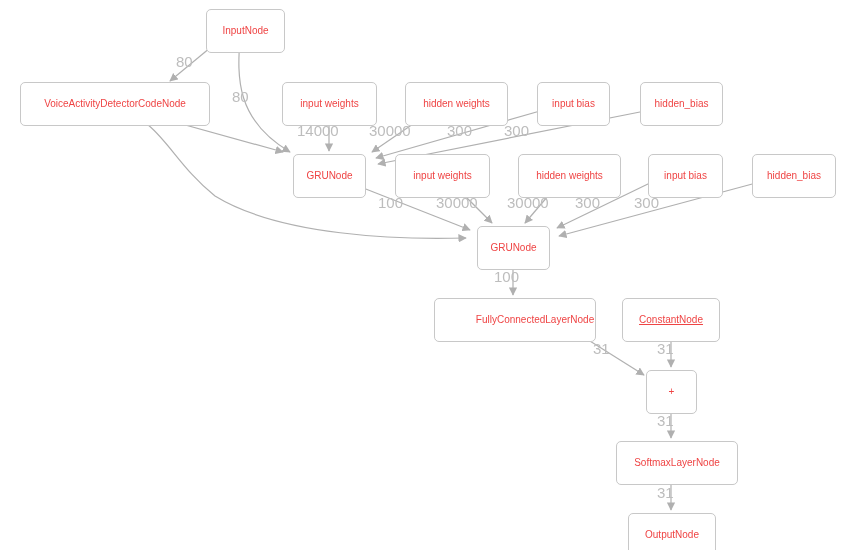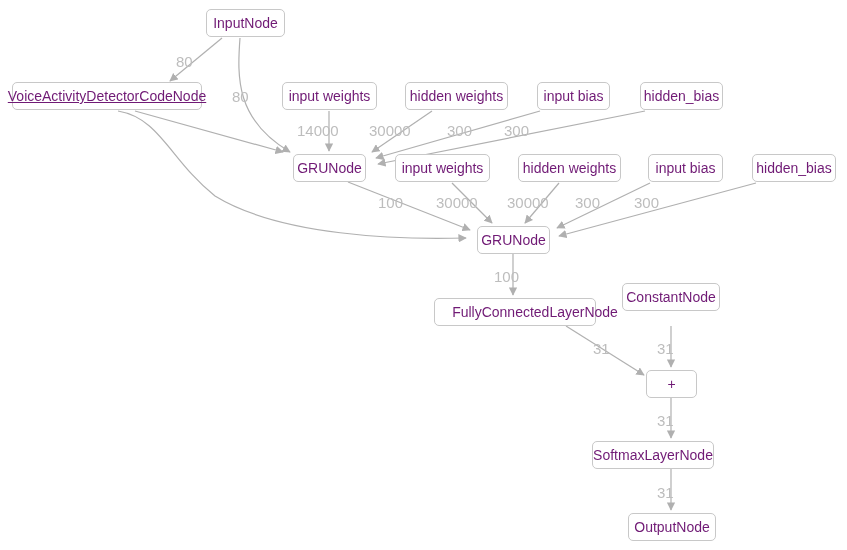--- a/index.html
+++ b/index.html
@@ -22,28 +22,28 @@
     width: 847px;
     height: 550px;
     pointer-events: none;
   }
   .node {
     position: absolute;
     box-sizing: border-box;
     border: 1px solid #c8c8c8;
     border-radius: 5px;
     background: #ffffff;
-    color: #701a75;
-    font-size: 14px;
+    color: #ef4444;
+    font-size: 10px;
     line-height: 1;
     display: flex;
     align-items: center;
     justify-content: center;
     white-space: nowrap;
-    height: 28px;
+    height: 44px;
   }
   .edge-label {
     position: absolute;
     color: #bdbdbd;
     font-size: 15px;
     line-height: 1;
     white-space: nowrap;
     background: transparent;
   }
 </style>
@@ -75,35 +75,35 @@
       <path d="M 513,254 L 513,295"></path>
       <path d="M 566,326 L 644,375"></path>
       <path d="M 671,326 L 671,367"></path>
       <path d="M 671,397 L 671,438"></path>
       <path d="M 671,469 L 671,510"></path>
     </g>
   </svg>
 
   <div id="nodes">
       <div class="node" style="left: 206px; top: 9px; width: 79px;">InputNode</div>
-      <div class="node" style="left: 12px; top: 82px; width: 190px; text-decoration: underline;">VoiceActivityDetectorCodeNode</div>
+      <div class="node" style="left: 20px; top: 82px; width: 190px;">VoiceActivityDetectorCodeNode</div>
       <div class="node" style="left: 282px; top: 82px; width: 95px;">input weights</div>
       <div class="node" style="left: 405px; top: 82px; width: 103px;">hidden weights</div>
       <div class="node" style="left: 537px; top: 82px; width: 73px;">input bias</div>
       <div class="node" style="left: 640px; top: 82px; width: 83px;">hidden_bias</div>
       <div class="node" style="left: 293px; top: 154px; width: 73px;">GRUNode</div>
       <div class="node" style="left: 395px; top: 154px; width: 95px;">input weights</div>
       <div class="node" style="left: 518px; top: 154px; width: 103px;">hidden weights</div>
       <div class="node" style="left: 648px; top: 154px; width: 75px;">input bias</div>
       <div class="node" style="left: 752px; top: 154px; width: 84px;">hidden_bias</div>
       <div class="node" style="left: 477px; top: 226px; width: 73px;">GRUNode</div>
       <div class="node" style="left: 434px; top: 298px; width: 162px; padding-left: 40px;">FullyConnectedLayerNode</div>
-      <div class="node" style="left: 622px; top: 283px; width: 98px;">ConstantNode</div>
+      <div class="node" style="left: 622px; top: 298px; width: 98px; text-decoration: underline;">ConstantNode</div>
       <div class="node" style="left: 646px; top: 370px; width: 51px;">+</div>
-      <div class="node" style="left: 592px; top: 441px; width: 122px;">SoftmaxLayerNode</div>
+      <div class="node" style="left: 616px; top: 441px; width: 122px;">SoftmaxLayerNode</div>
       <div class="node" style="left: 628px; top: 513px; width: 88px; text-align: right;">OutputNode</div>
     </div>
   <div id="labels">
       <div class="edge-label" style="left: 176px; top: 54px;">80</div>
       <div class="edge-label" style="left: 232px; top: 89px;">80</div>
       <div class="edge-label" style="left: 297px; top: 123px;">14000</div>
       <div class="edge-label" style="left: 369px; top: 123px;">30000</div>
       <div class="edge-label" style="left: 447px; top: 123px;">300</div>
       <div class="edge-label" style="left: 504px; top: 123px;">300</div>
       <div class="edge-label" style="left: 378px; top: 195px;">100</div>

